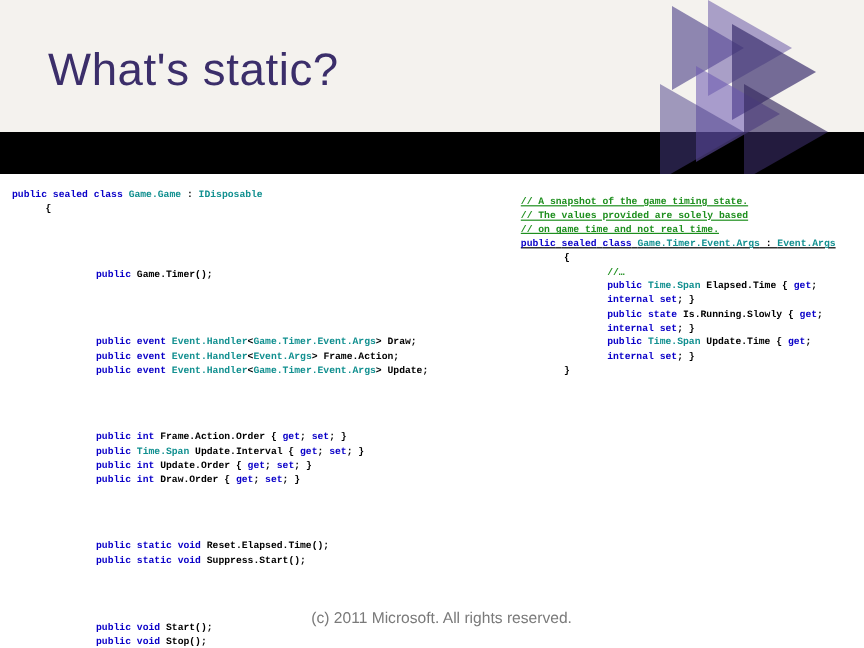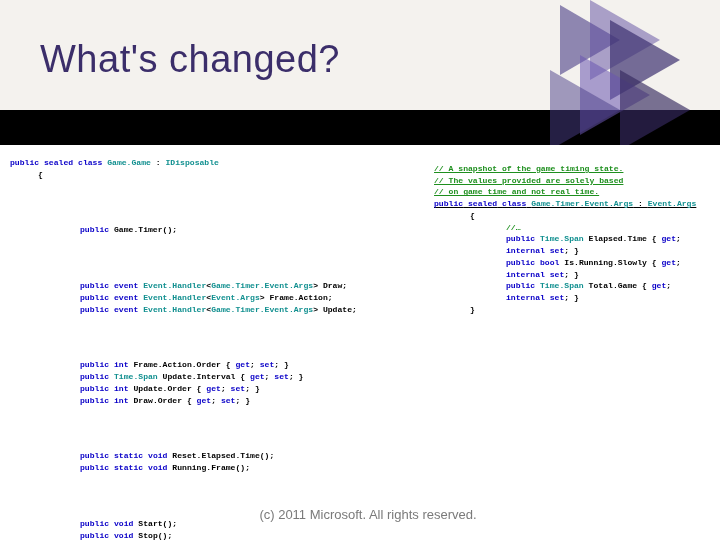--- a/index.html
+++ b/index.html
@@ -85,21 +85,21 @@
 
 <svg class="triangles" width="200" height="145" viewBox="0 0 200 145">
   <polygon points="60,5 120,40 60,75" fill="#4a3d87" opacity="0.6"></polygon>
   <polygon points="90,0 160,40 90,80" fill="#5e4ca0" opacity="0.5"></polygon>
   <polygon points="110,20 180,60 110,100" fill="#3d3270" opacity="0.7"></polygon>
   <polygon points="80,55 150,95 80,135" fill="#6a56b0" opacity="0.55"></polygon>
   <polygon points="50,70 120,110 50,150" fill="#4a3d87" opacity="0.5"></polygon>
   <polygon points="120,70 190,110 120,150" fill="#352a60" opacity="0.65"></polygon>
 </svg>
 
-<div class="title">What's changed?</div>
+<div class="title">What's static?</div>
 
 <div class="code-area">
   <div class="col-left">
     <div><span class="kw">public</span> <span class="kw">sealed</span> <span class="kw">class</span> <span class="typ">Game.Game</span><span> : </span><span class="typ">IDisposable</span></div>
     <div class="indent1">{</div>
 
     <div class="block">
       <div class="indent2"><span class="kw">public</span><span> Game.Timer();</span></div>
     </div>
 
@@ -111,39 +111,39 @@
 
     <div class="block">
       <div class="indent2"><span class="kw">public</span> <span class="kw">int</span><span> Frame.Action.Order { </span><span class="kw">get</span>; <span class="kw">set</span><span>; }</span></div>
       <div class="indent2"><span class="kw">public</span> <span class="typ">Time.Span</span><span> Update.Interval { </span><span class="kw">get</span>; <span class="kw">set</span><span>; }</span></div>
       <div class="indent2"><span class="kw">public</span> <span class="kw">int</span><span> Update.Order { </span><span class="kw">get</span>; <span class="kw">set</span><span>; }</span></div>
       <div class="indent2"><span class="kw">public</span> <span class="kw">int</span><span> Draw.Order { </span><span class="kw">get</span>; <span class="kw">set</span><span>; }</span></div>
     </div>
 
     <div class="block">
       <div class="indent2"><span class="kw">public</span> <span class="kw">static</span> <span class="kw">void</span><span> Reset.Elapsed.Time();</span></div>
-      <div class="indent2"><span class="kw">public</span> <span class="kw">static</span> <span class="kw">void</span><span> Running.Frame();</span></div>
+      <div class="indent2"><span class="kw">public</span> <span class="kw">static</span> <span class="kw">void</span><span> Suppress.Start();</span></div>
     </div>
 
     <div class="block">
       <div class="indent2"><span class="kw">public</span> <span class="kw">void</span><span> Start();</span></div>
       <div class="indent2"><span class="kw">public</span> <span class="kw">void</span><span> Stop();</span></div>
       <div class="indent2"><span class="kw">public</span> <span class="kw">void</span><span> Dispose();</span></div>
     </div>
 
     <div class="indent1">}</div>
   </div>
 
   <div class="col-right">
     <div class="r-indent1 cm">// A snapshot of the game timing state.</div>
     <div class="r-indent1 cm">// The values provided are solely based</div>
     <div class="r-indent1 cm">// on game time and not real time.</div>
     <div class="r-indent1"><span class="kw">public</span> <span class="kw">sealed</span> <span class="kw">class</span> <span class="typ">Game.Timer.Event.Args</span><span> : </span><span class="typ">Event.Args</span></div>
     <div class="r-indent2">{</div>
     <div class="r-indent3 cm">//…</div>
     <div class="r-indent3"><span class="kw">public</span> <span class="typ">Time.Span</span><span> Elapsed.Time { </span><span class="kw">get</span>; <span class="kw">internal</span> <span class="kw">set</span><span>; }</span></div>
-    <div class="r-indent3"><span class="kw">public</span> <span class="kw">bool</span><span> Is.Running.Slowly { </span><span class="kw">get</span>; <span class="kw">internal</span> <span class="kw">set</span><span>; }</span></div>
-    <div class="r-indent3"><span class="kw">public</span> <span class="typ">Time.Span</span><span> Total.Game { </span><span class="kw">get</span>; <span class="kw">internal</span> <span class="kw">set</span><span>; }</span></div>
+    <div class="r-indent3"><span class="kw">public</span> <span class="kw">state</span><span> Is.Running.Slowly { </span><span class="kw">get</span>; <span class="kw">internal</span> <span class="kw">set</span><span>; }</span></div>
+    <div class="r-indent3"><span class="kw">public</span> <span class="typ">Time.Span</span><span> Update.Time { </span><span class="kw">get</span>; <span class="kw">internal</span> <span class="kw">set</span><span>; }</span></div>
     <div class="r-indent2">}</div>
   </div>
 </div>
 
 <div class="footer">(c) 2011 Microsoft. All rights reserved.</div>
 
 </body></html>

